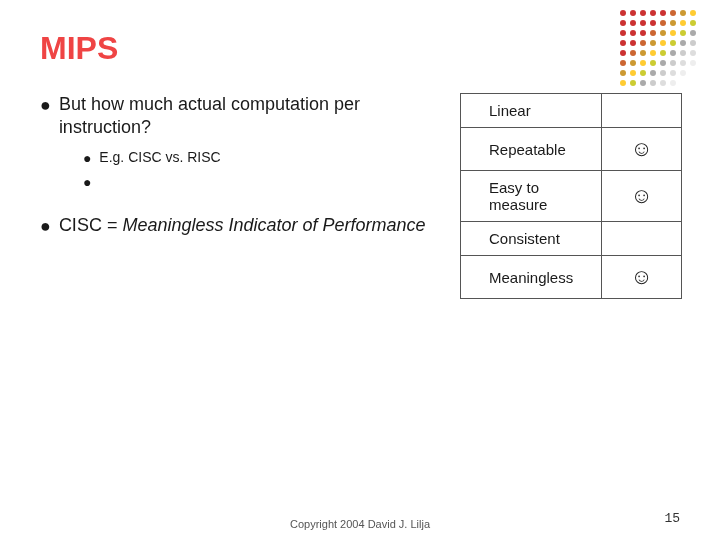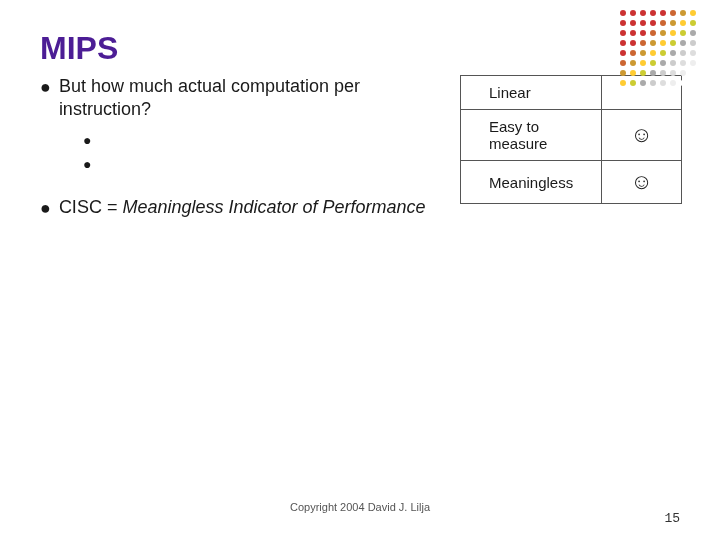--- a/index.html
+++ b/index.html
@@ -16,22 +16,22 @@
     .slide {
       width: 720px;
       height: 540px;
       padding: 30px 40px 20px 40px;
       position: relative;
     }
 
     .title {
       font-size: 32px;
       font-weight: bold;
-      color: #4c1d95;
-      margin-bottom: 8px;
+      color: #ef4444;
+      margin-bottom: 26px;
     }
 
     .content-area {
       display: flex;
       flex-direction: row;
       align-items: flex-start;
       gap: 20px;
     }
 
     .left-content {
@@ -114,21 +114,21 @@
       text-align: center;
       font-size: 22px;
     }
 
     .smiley {
       font-size: 22px;
     }
 
     .footer {
       position: absolute;
-      bottom: 27px;
+      bottom: 10px;
       left: 0;
       right: 0;
       display: flex;
       justify-content: center;
       align-items: center;
     }
 
     .footer-text {
       font-size: 11px;
       color: #555555;
@@ -245,20 +245,21 @@
 
     <div class="left-content">
 
       <div class="bullet-item">
         <span class="bullet-dot">●</span>
         <div>
           <span class="bullet-text">But how much actual computation per instruction?</span>
           <div class="sub-bullets">
             <div class="sub-bullet-item">
               <span class="sub-bullet-dot">●</span>
+              <span class="sub-bullet-text">E.g. CISC vs. RISC</span>
             </div>
             <div class="sub-bullet-item">
               <span class="sub-bullet-dot">●</span>
             </div>
           </div>
         </div>
       </div>
 
       <div class="bullet-item">
         <span class="bullet-dot">●</span>
@@ -270,22 +271,30 @@
     </div>
 
     <div class="right-table">
       <table>
         <tbody id="table-body">
         <tr>
               <td class="label-cell">Linear</td>
               <td class="icon-cell"></td>
             </tr>
             <tr>
+              <td class="label-cell">Repeatable</td>
+              <td class="icon-cell"><span class="smiley">☺</span></td>
+            </tr>
+            <tr>
               <td class="label-cell">Easy to measure</td>
               <td class="icon-cell"><span class="smiley">☺</span></td>
+            </tr>
+            <tr>
+              <td class="label-cell">Consistent</td>
+              <td class="icon-cell"></td>
             </tr>
             <tr>
               <td class="label-cell">Meaningless</td>
               <td class="icon-cell"><span class="smiley">☺</span></td>
             </tr>
           </tbody>
       </table>
     </div>
 
   </div>

